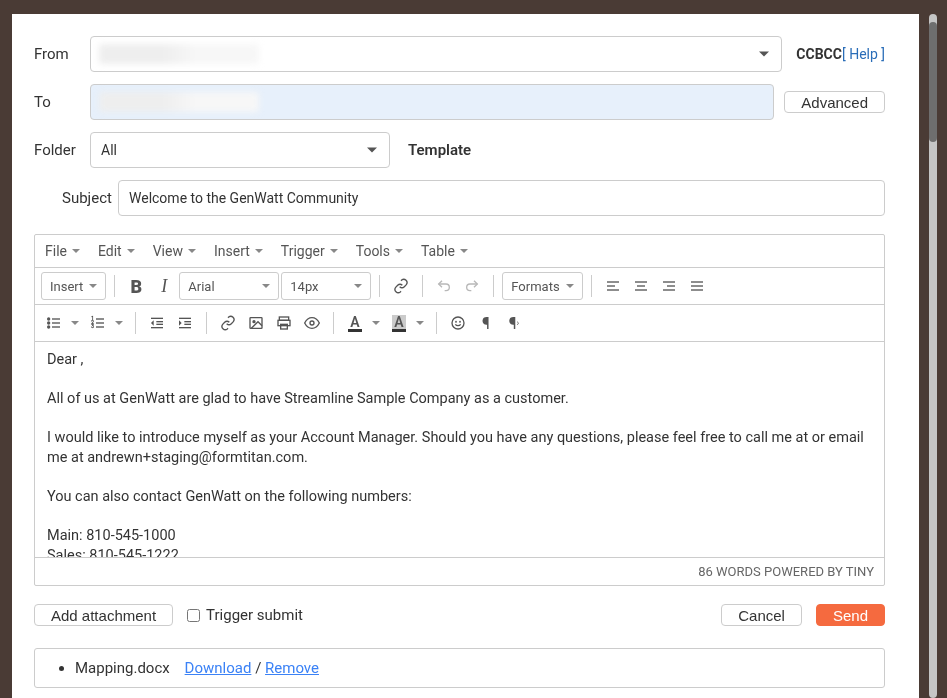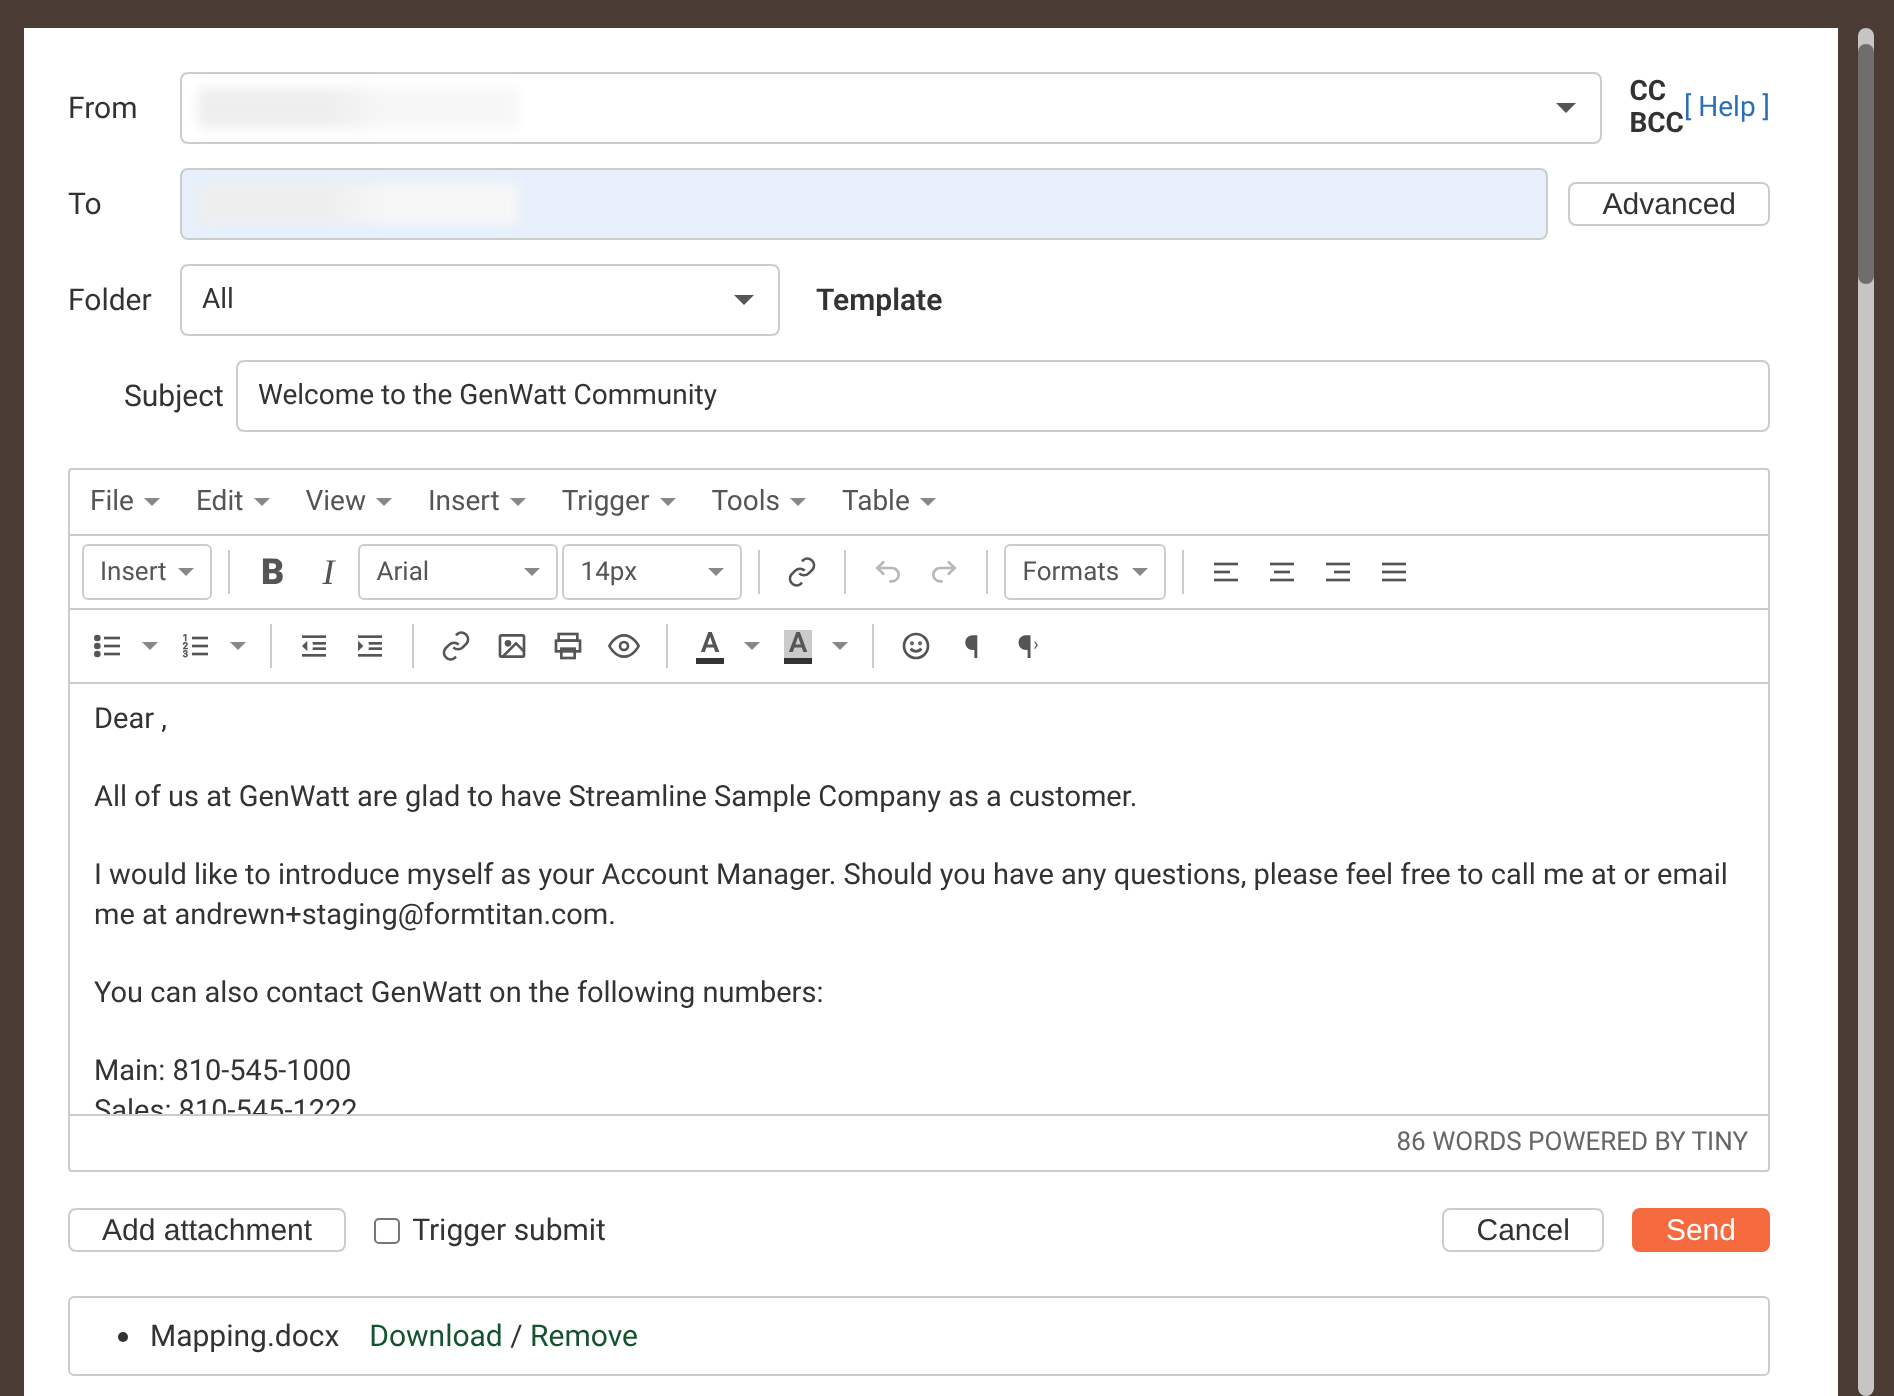--- a/index.html
+++ b/index.html
@@ -60,21 +60,21 @@
     align-items: center;
     padding: 0 10px;
     position: relative;
     background:#fff;
   }
   .input-like.blue { background:#e7f0fb; }
   .select-caret {
     width:0;height:0;border-left:5px solid transparent;border-right:5px solid transparent;border-top:5px solid #555;
     position:absolute; right:12px; top:50%; transform:translateY(-50%);
   }
-  .cc-bcc { display:flex; margin-left:14px; font-weight:700; color:#333;flex-direction:column; }
+  .cc-bcc { display:flex; margin-left:14px; font-weight:700; color:#333; }
   .help-link { margin-left:auto; color:#2a6db8; }
   .btn {
     height:22px; padding:0 16px; border:1px solid #ccc; border-radius:4px;
     background:#fff; color:#333; display:inline-flex; align-items:center; cursor:pointer;
     font-size:15px;
   }
   .btn.orange { background:#f56a3f; color:#fff; border-color:#f56a3f; }
   .folder-row .input-like { width:300px; flex:0 0 300px; }
   .template-label { margin-left:18px; margin-right:10px; font-size:15px; font-weight:600; }
   
@@ -124,21 +124,21 @@
   .footer-row {
     display:flex; align-items:center; margin-top:18px; gap:14px;
   }
   .checkbox-wrap { display:flex; align-items:center; gap:6px; font-size:15px;}
   
   .attachment-box{
     border:1px solid #ccc; border-radius:3px; margin-top:22px; padding:10px 20px;
   }
   .attachment-box ul{ list-style:disc; padding-left:20px;}
   .attachment-box li{ font-size:15px;}
-  .link{ color:#14532d; cursor:pointer;}
+  .link{ color:#3b82f6; text-decoration:underline; cursor:pointer;}
   
   
   svg{display:block;}
   
   .blur-placeholder{
     filter: blur(3px);
     background: linear-gradient(90deg,#eee 40%,#f7f7f7 60%);
     width:160px; height:20px; border-radius:3px;
   }
   .input-like .blur-placeholder{ margin-left:-2px;}

